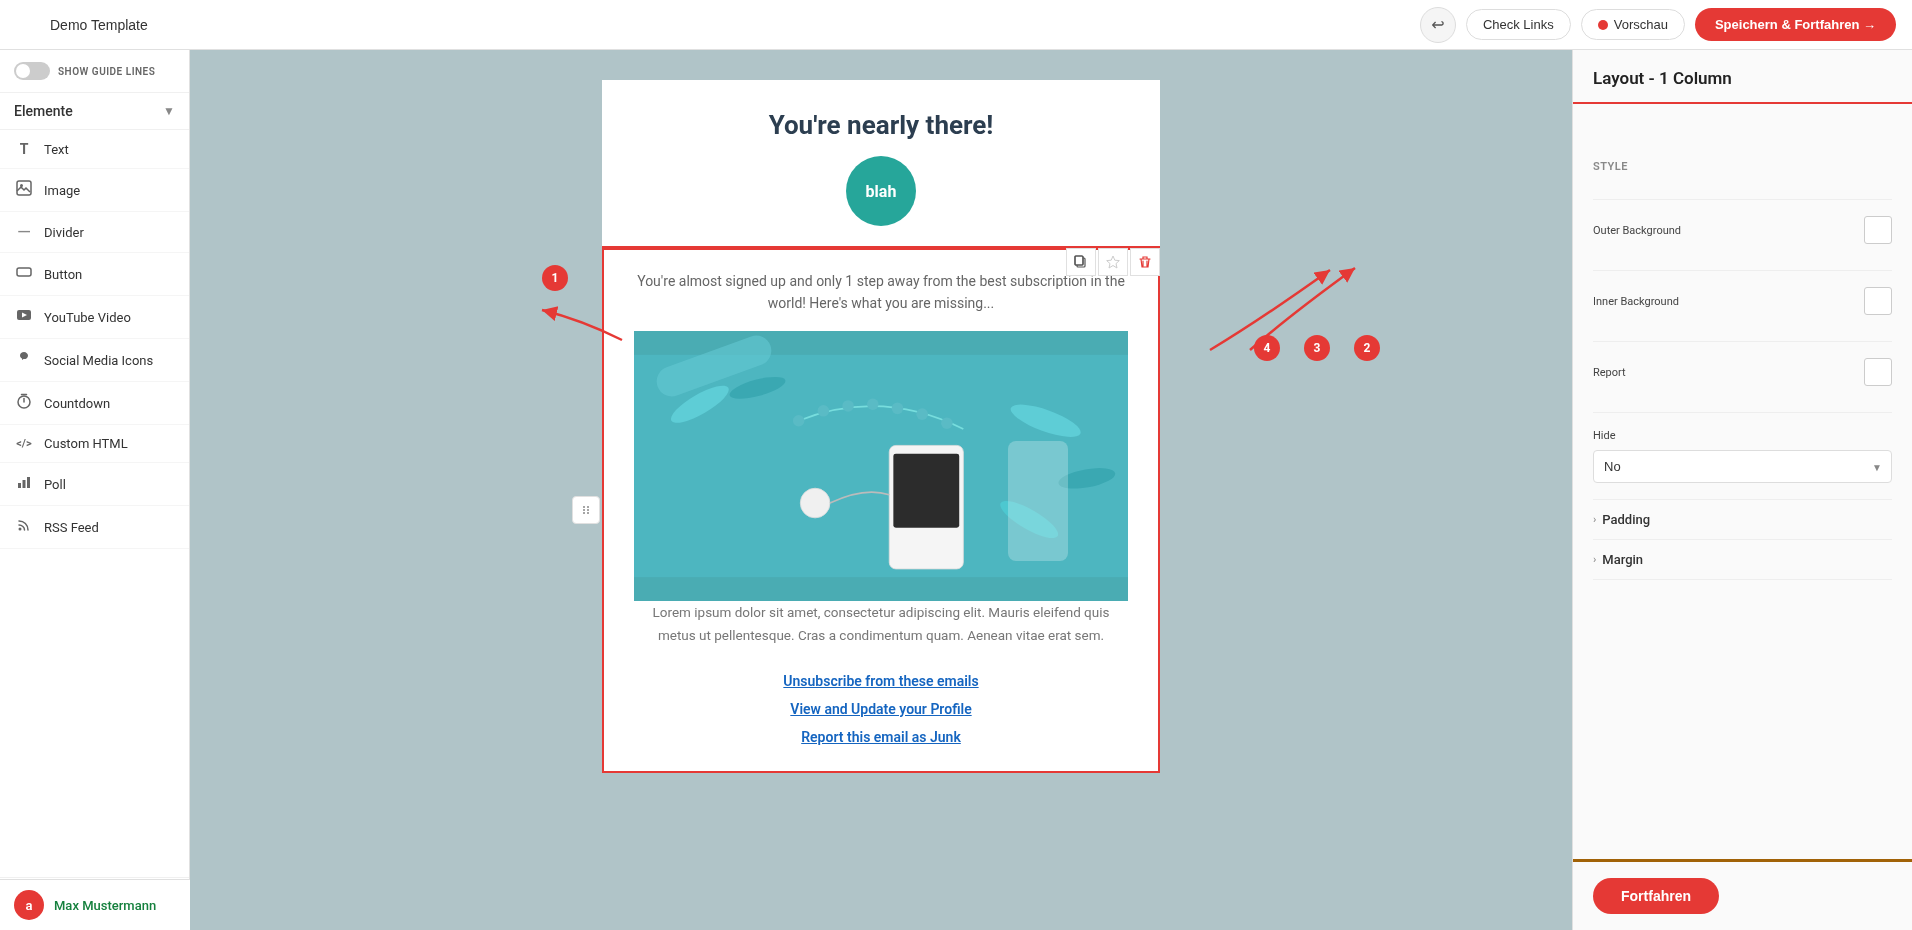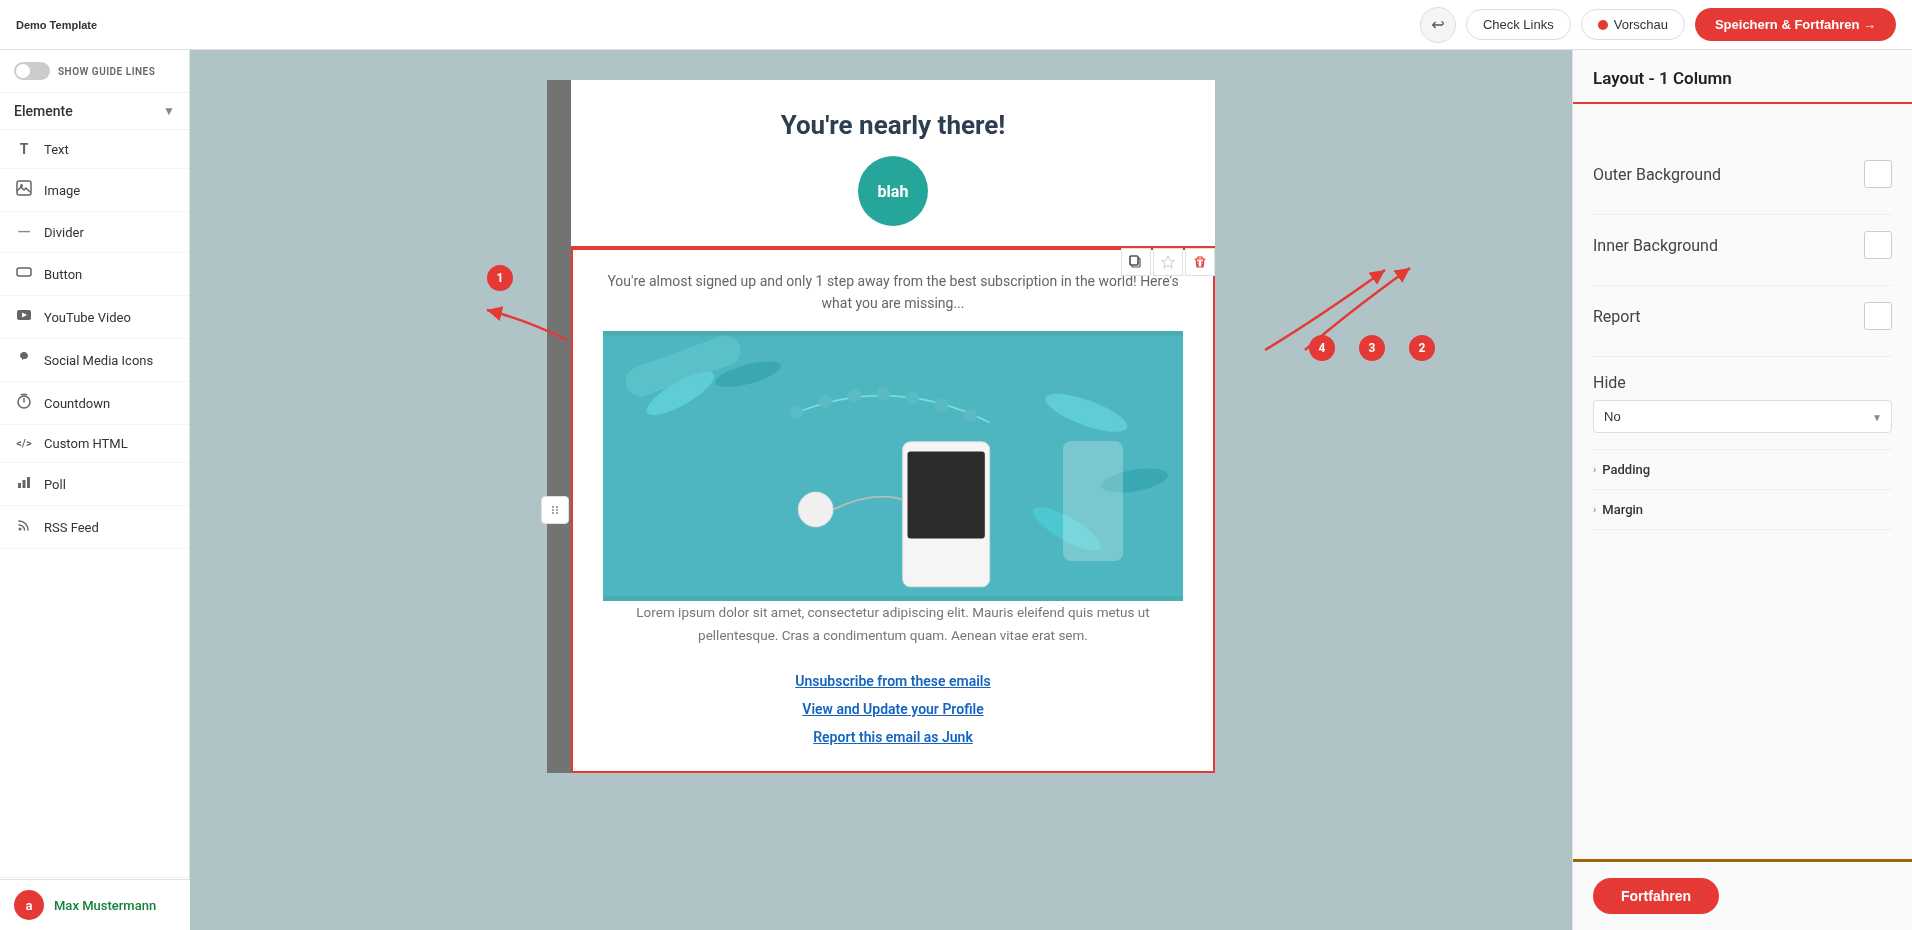--- a/index.html
+++ b/index.html
@@ -6,22 +6,22 @@
     body { font-family: -apple-system, BlinkMacSystemFont, 'Segoe UI', Roboto, sans-serif; background: #f5f5f0; height: 930px; overflow: hidden; display: flex; flex-direction: column; }
 
     
     .topbar {
       display: flex; align-items: center; justify-content: space-between;
       padding: 8px 16px; background: #fff; border-bottom: 1px solid #e0e0e0;
       height: 50px; flex-shrink: 0;
     }
     .topbar-left { display: flex; align-items: center; gap: 8px; }
     .topbar-title {
-      font-size: 11px; color: #333; border: none; outline: none;
-      background: transparent; width: 300px; font-weight: 700;
+      font-size: 14px; color: #333; border: none; outline: none;
+      background: transparent; width: 300px; font-weight: 400; margin-left: 34px;
     }
     .topbar-right { display: flex; align-items: center; gap: 10px; }
     .btn-undo {
       background: #f5f5f5; border: 1px solid #ddd; border-radius: 50%;
       width: 36px; height: 36px; display: flex; align-items: center; justify-content: center;
       cursor: pointer; font-size: 16px; color: #555;
     }
     .btn-check-links {
       background: #fff; border: 1px solid #ddd; border-radius: 20px;
       padding: 7px 16px; font-size: 13px; color: #333; cursor: pointer;
@@ -86,21 +86,21 @@
     .app-market-label { font-size: 13px; color: #333; font-weight: 500; }
 
     
     .canvas-area {
       flex: 1; background: #b0c4c8; overflow: auto; position: relative;
       display: flex; flex-direction: column; align-items: center; padding: 30px 20px;
     }
 
     
     .email-wrapper {
-      width: 668px; background: #737373; position: relative; padding-left: 24px;
+      width: 558px; background: #ec4899; position: relative;
     }
 
     .email-header {
       background: #fff; padding: 30px 20px 20px; text-align: center;
       border-bottom: 2px solid #e53935;
     }
     .email-header h1 {
       font-size: 26px; font-weight: 700; color: #2c3e50; margin-bottom: 16px;
     }
     .email-logo {
@@ -195,21 +195,21 @@
       padding: 18px 20px 0; border-bottom: 2px solid #e53935;
     }
     .right-sidebar-title {
       font-size: 17px; font-weight: 600; color: #222; padding-bottom: 14px;
     }
     .right-sidebar-content { flex: 1; overflow-y: auto; padding: 0 20px; }
 
     .style-section { padding: 16px 0; border-bottom: 1px solid #eee; }
     .style-section-title { font-size: 11px; font-weight: 600; color: #888; letter-spacing: 0.5px; text-transform: uppercase; margin-bottom: 10px; }
     .prop-row { display: flex; align-items: center; justify-content: space-between; margin-bottom: 10px; }
-    .prop-label { font-size: 16px; color: #444; }
+    .prop-label { font-size: 11px; color: #444; }
     .color-swatch {
       width: 28px; height: 28px; border: 1px solid #ccc; border-radius: 3px;
       background: #fff; cursor: pointer;
     }
     .select-dropdown {
       width: 100%; border: 1px solid #ddd; border-radius: 4px;
       padding: 8px 10px; font-size: 13px; color: #333; background: #fff;
       appearance: none; cursor: pointer;
     }
     .select-wrapper { position: relative; }
@@ -515,20 +515,23 @@
     </div>
   </div>
 
   <div class="right-sidebar">
     <div class="right-sidebar-header">
       <div class="right-sidebar-title">Layout - 1 Column</div>
     </div>
 
     <div class="right-sidebar-content">
 
+      <div class="style-section">
+        <div class="style-section-title">Style</div>
+      </div>
 
       <div class="style-section">
         <div class="prop-row">
           <span class="prop-label">Outer Background</span>
           <div class="color-swatch"></div>
         </div>
       </div>
 
       <div class="style-section">
         <div class="prop-row">

